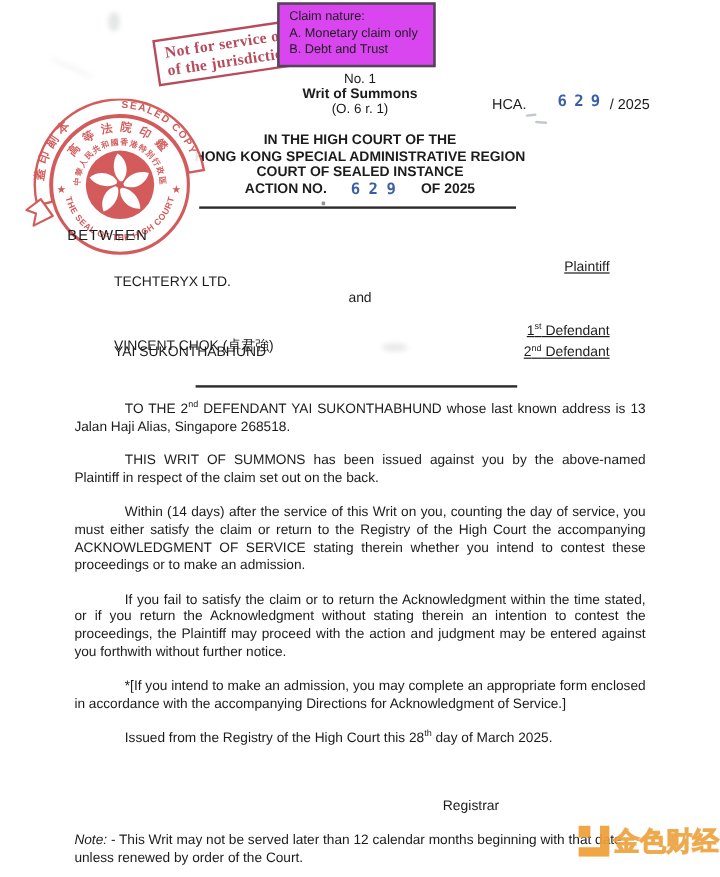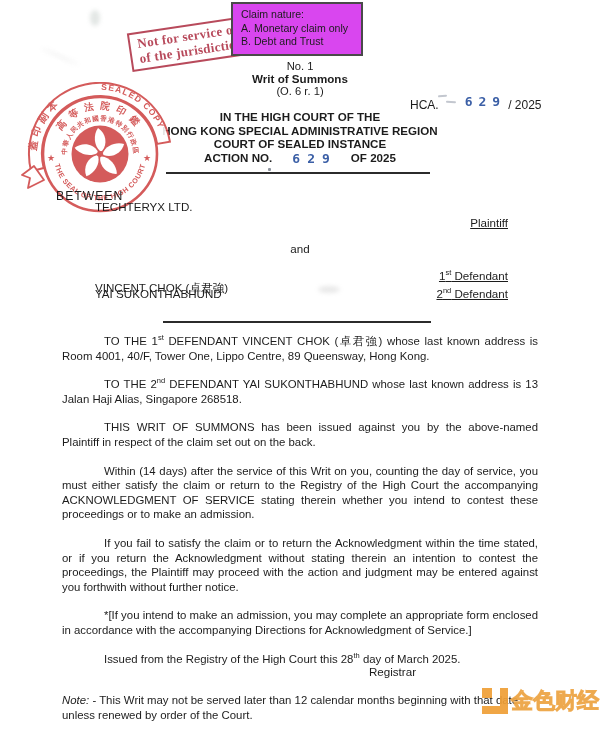--- a/index.html
+++ b/index.html
@@ -16,21 +16,21 @@
   }
   
   .claim-box{
     position:absolute;left:231px;top:2px;width:112px;border:2px solid #4a4a4a;
     padding:4px 8px 5px;font-size:10.6px;line-height:13.6px;background:#d946ef;
   }
   
   .form-head{position:absolute;left:0;top:60px;width:600px;text-align:center;font-size:11.2px;line-height:12.6px;}
   .form-head .bold{font-weight:700;font-size:11.6px;}
   
-  .case-ref{position:absolute;left:410px;top:97px;font-size:12px;white-space:nowrap;}
+  .case-ref{position:absolute;left:410px;top:80px;font-size:12px;white-space:nowrap;}
   .stamp-num{
     font-family:"DejaVu Sans Mono", monospace;color:#3b5fa6;font-weight:700;
     letter-spacing:6px;font-size:13px;
   }
   .case-ref .stamp-num{position:relative;top:-3px;margin-left:26px;}
   .case-ref .year{margin-left:2px;}
   .pencil{position:absolute;background:#c3c7cf;border-radius:1px;}
   
   .court-head{position:absolute;left:0;top:110px;width:600px;text-align:center;font-weight:700;font-size:11.6px;line-height:13.6px;}
   .court-head .stamp-num{letter-spacing:7px;margin:0 14px 0 20px;position:relative;top:1px;}
@@ -143,35 +143,34 @@
       <use href="#petal" transform="rotate(72)"></use>
       <use href="#petal" transform="rotate(144)"></use>
       <use href="#petal" transform="rotate(216)"></use>
       <use href="#petal" transform="rotate(288)"></use>
       <circle cx="0" cy="0" r="2" fill="#cf4545"></circle>
     </g>
   </svg>
 
   <div class="between">BETWEEN</div>
 
-  <div class="party-name" style="top:200px;">TECHTERYX LTD.</div>
+  <div class="party-name" style="top:228px;">TECHTERYX LTD.</div>
   <div class="party-role" style="top:216px;">Plaintiff</div>
 
   <div class="and-sep">and</div>
 
   <div class="party-name" style="top:269px;margin-top:12px;">VINCENT CHOK (卓君強)</div>
   <div class="party-role" style="top:269px;"><span>1</span><sup>st</sup><span> Defendant</span></div>
 
   <div class="party-name" style="top:287px;">YAI SUKONTHABHUND</div>
   <div class="party-role" style="top:287px;"><span>2</span><sup>nd</sup><span> Defendant</span></div>
 
   <div class="rule" style="left:163px;top:321px;width:268px;"></div>
 
   <div class="body-text">
-    <p><span>TO THE 1</span><sup>st</sup><span> DEFENDANT VINCENT CHOK (卓君強) whose last known address is Room 4001, 40/F, Tower One, Lippo Centre, 89 Queensway, Hong Kong.</span></p>
     <p><span>TO THE 2</span><sup>nd</sup><span> DEFENDANT YAI SUKONTHABHUND whose last known address is 13 Jalan Haji Alias, Singapore 268518.</span></p>
     <p>THIS WRIT OF SUMMONS has been issued against you by the above-named Plaintiff in respect of the claim set out on the back.</p>
     <p>Within (14 days) after the service of this Writ on you, counting the day of service, you must either satisfy the claim or return to the Registry of the High Court the accompanying ACKNOWLEDGMENT OF SERVICE stating therein whether you intend to contest these proceedings or to make an admission.</p>
     <p>If you fail to satisfy the claim or to return the Acknowledgment within the time stated, or if you return the Acknowledgment without stating therein an intention to contest the proceedings, the Plaintiff may proceed with the action and judgment may be entered against you forthwith without further notice.</p>
     <p>*[If you intend to make an admission, you may complete an appropriate form enclosed in accordance with the accompanying Directions for Acknowledgment of Service.]</p>
     <p style="margin-bottom:0;"><span>Issued from the Registry of the High Court this 28</span><sup>th</sup><span> day of March 2025.</span></p>
   </div>
 
   <div class="registrar">Registrar</div>
 

